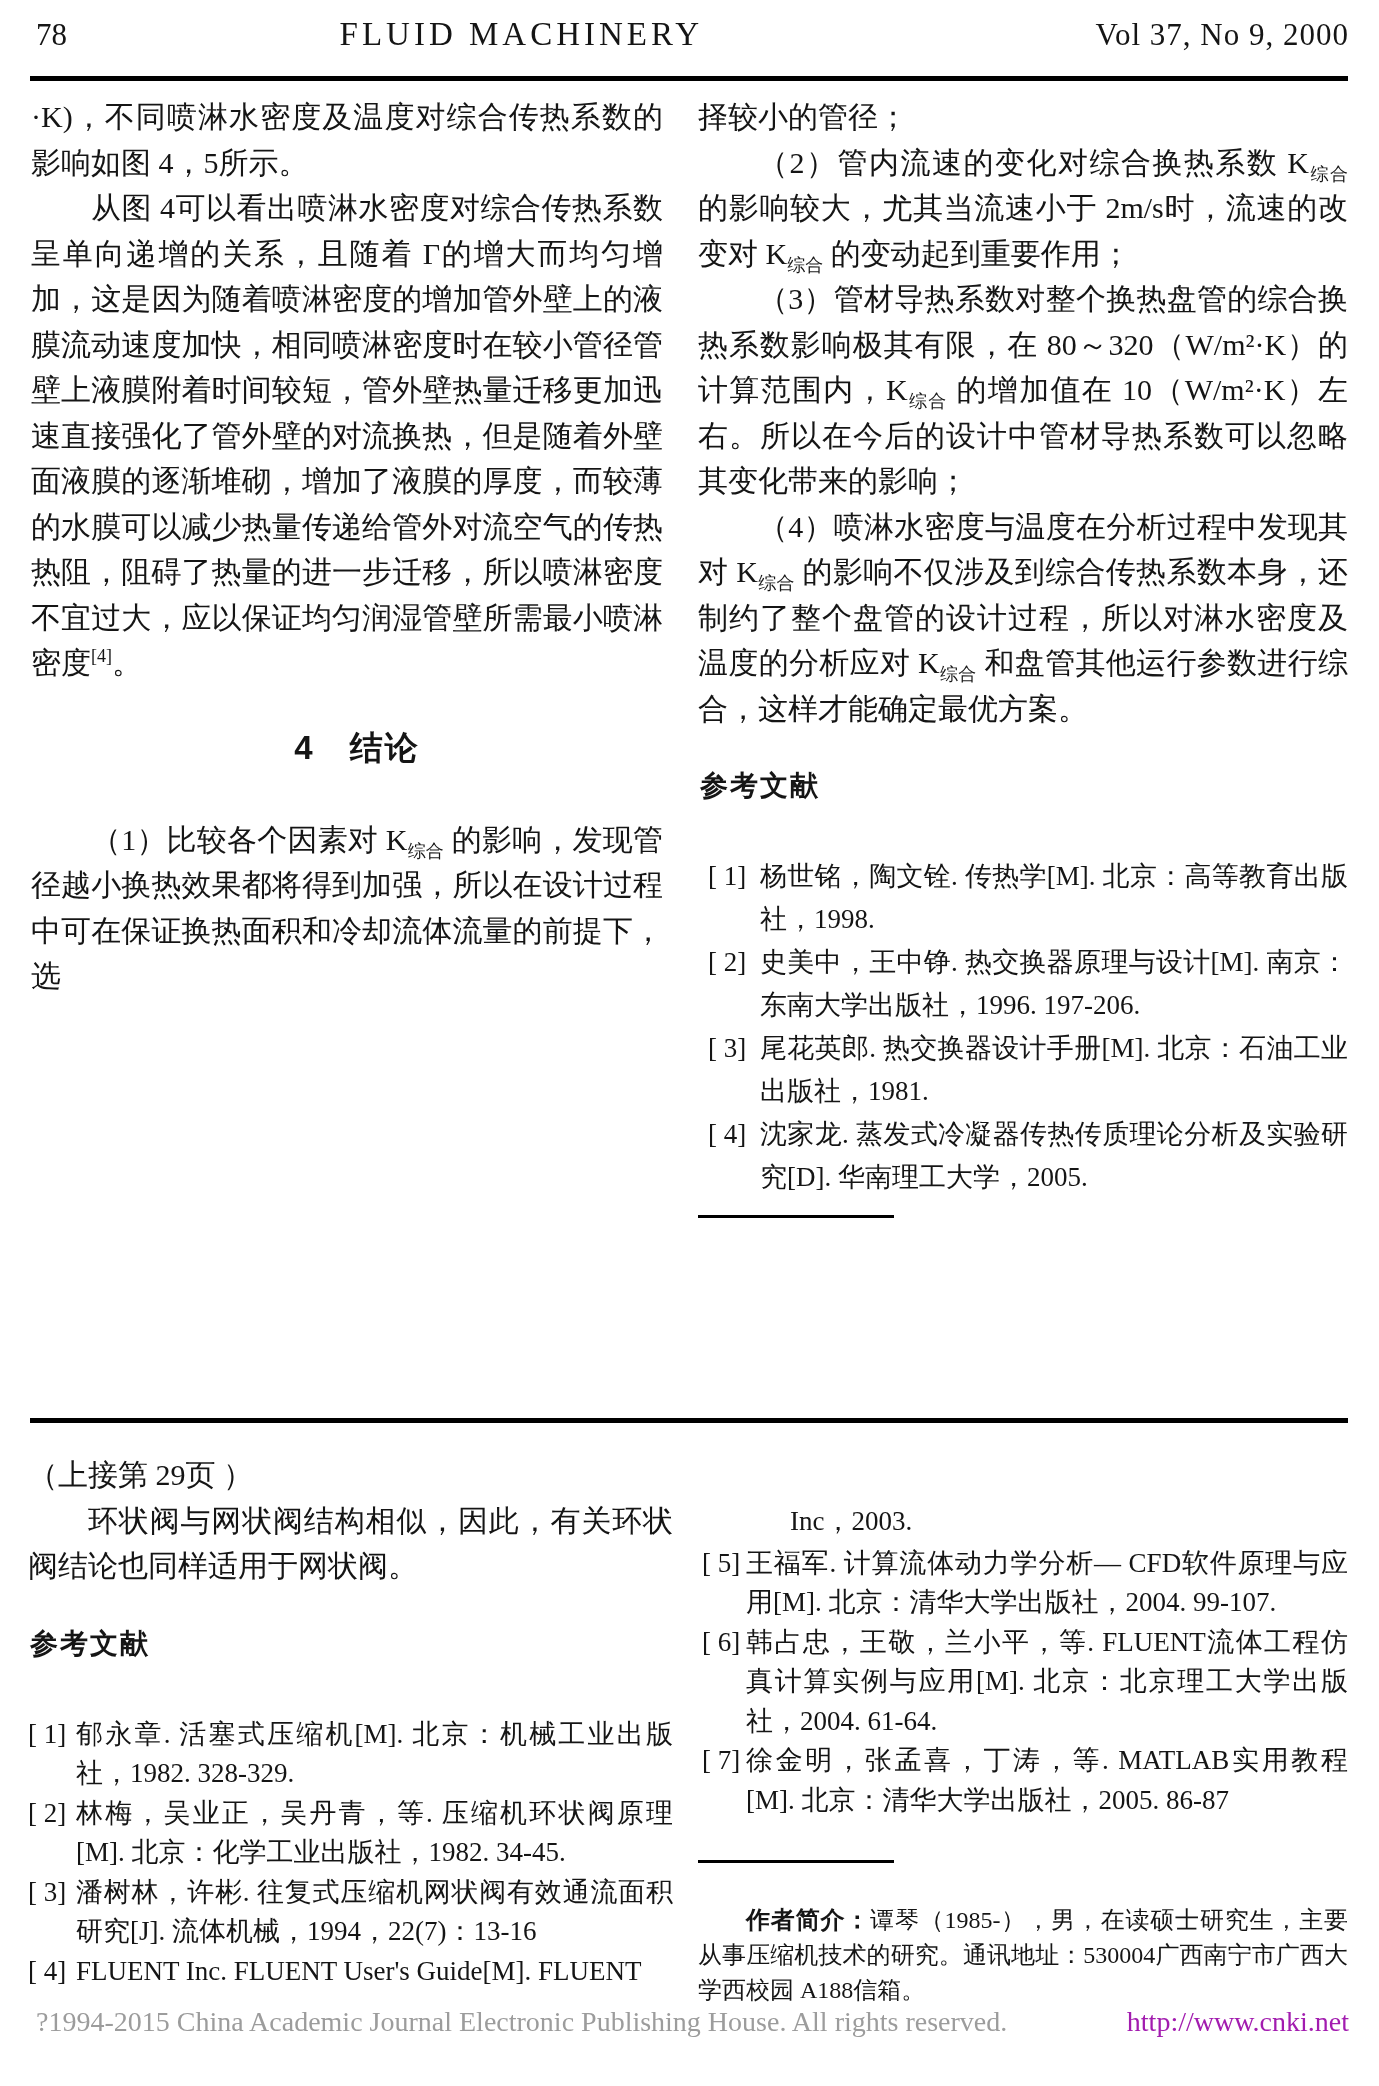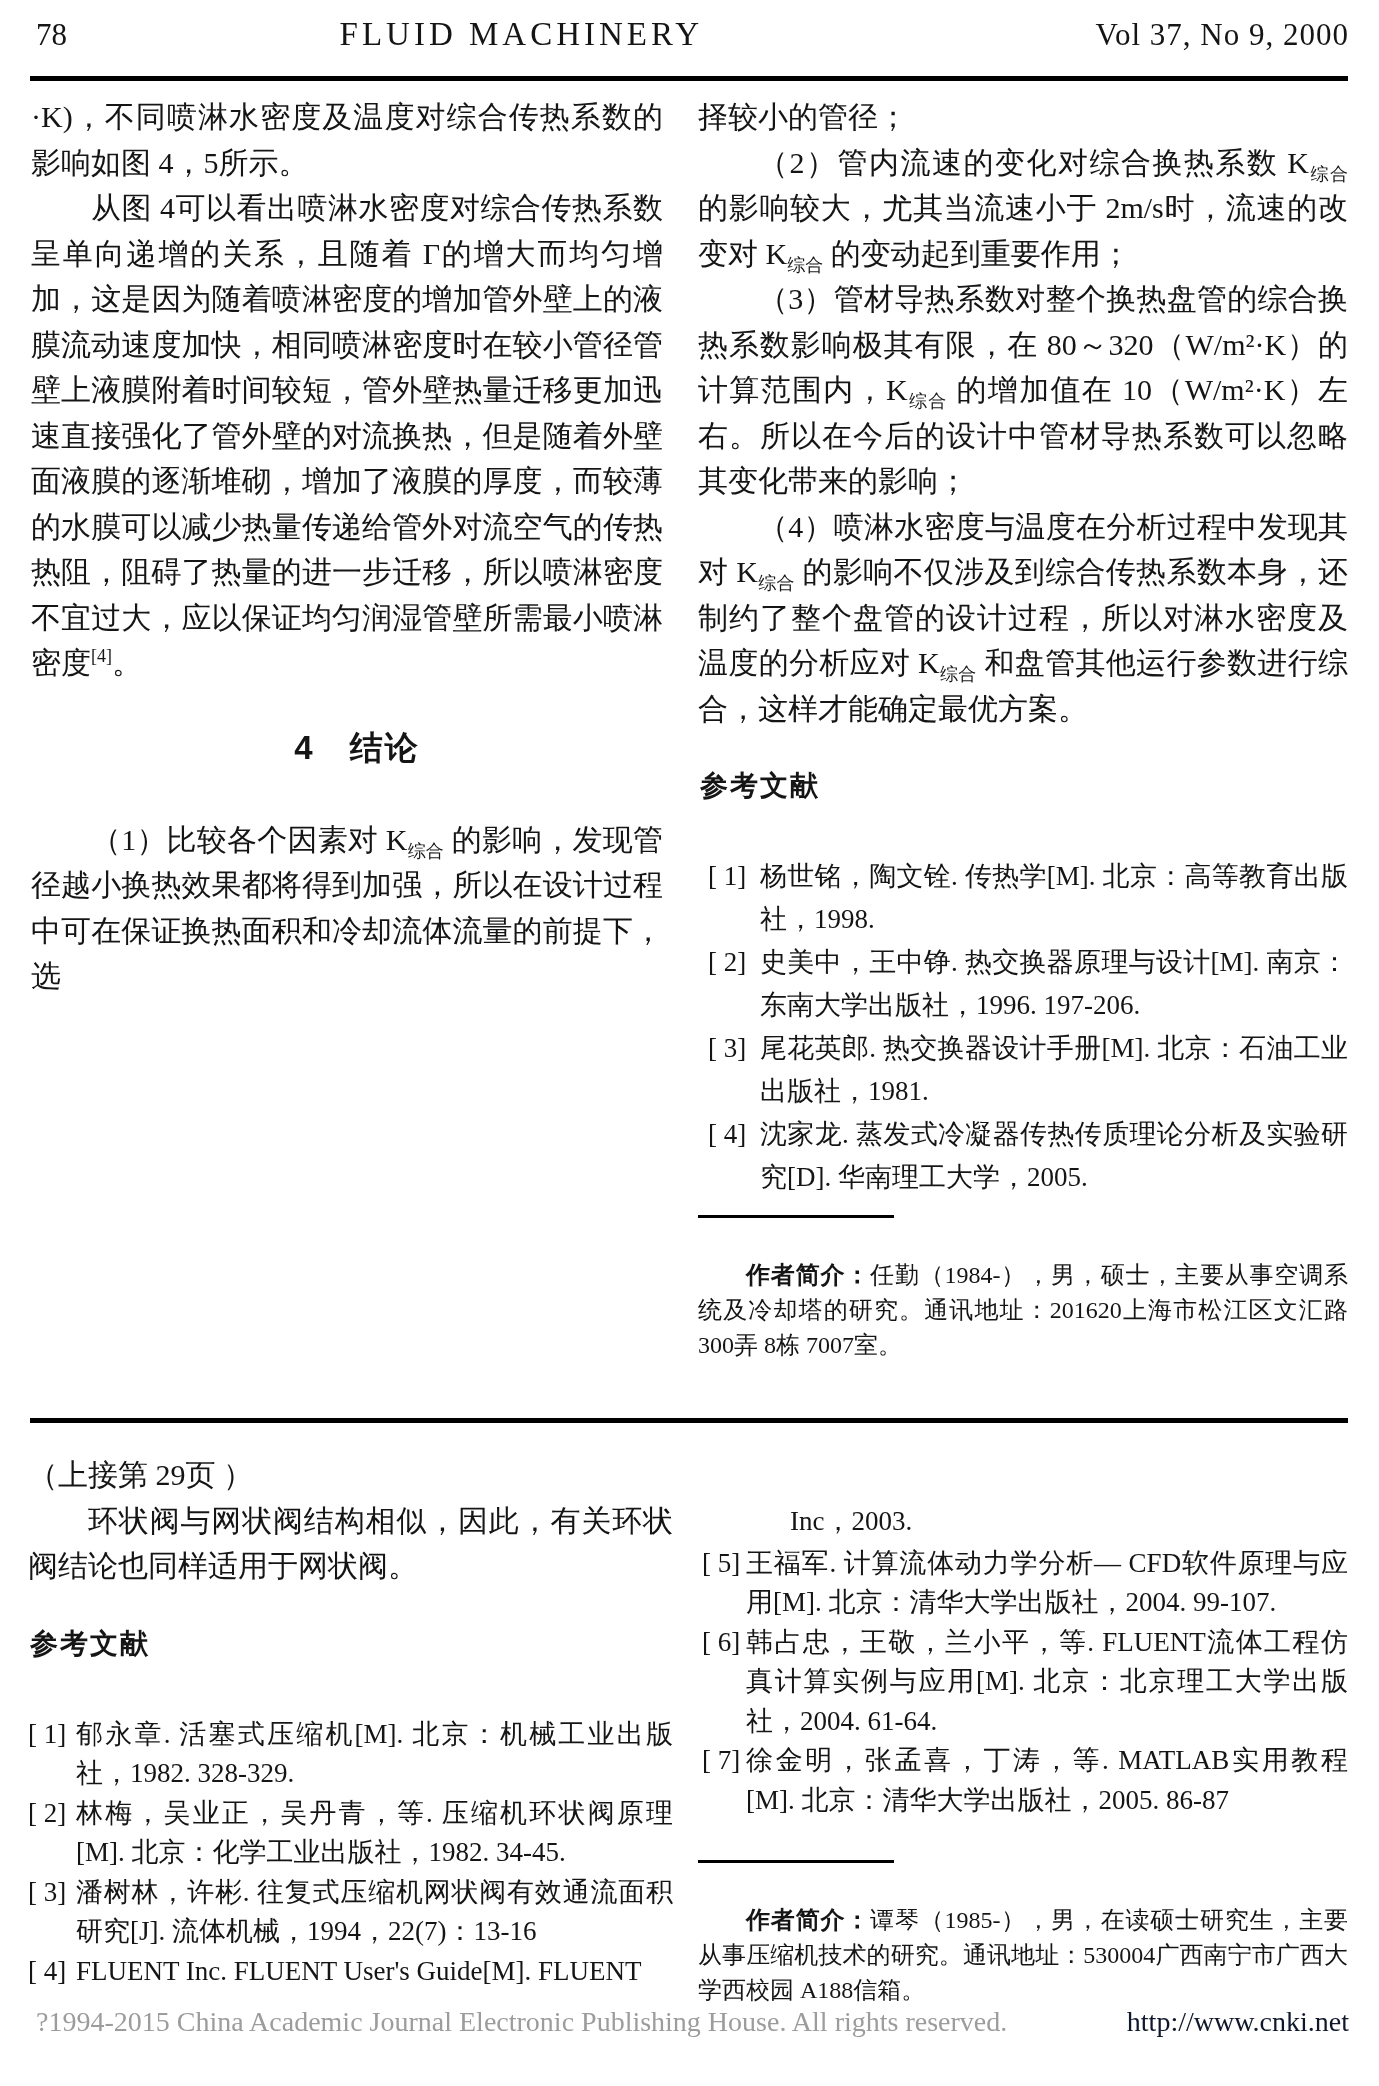--- a/index.html
+++ b/index.html
@@ -42,21 +42,21 @@
 
   .bio-rule{width:196px;height:3px;background:#000;margin:16px 0 0 0;}
   .bio{margin-top:40px;font-size:24px;line-height:35px;text-align:justify;text-indent:2em;}
 
   .ref-tail{margin:52px 0 2px 92px;font-size:27px;line-height:39.5px;}
 
   .continuation-note{font-size:30px;line-height:45.5px;margin:2px 0 0 0;}
 
   
   .footer{position:absolute;top:2006px;left:36px;right:30px;display:flex;justify-content:space-between;color:#9c9c9c;font-size:28px;}
-  .footer a{color:#0f172a;text-decoration:none;text-align:right;}
+  .footer a{color:#a21caf;text-decoration:none;text-align:right;}
 </style>
 </head>
 <body>
 
 <div id="page">
 
   <div class="header">
     <span class="page-num">78</span>
     <span class="journal-title">FLUID MACHINERY</span>
     <span class="issue-info">Vol 37, No 9, 2000</span>
@@ -76,21 +76,20 @@
     <p class="body indent">（3）管材导热系数对整个换热盘管的综合换热系数影响极其有限，在 80～320（W/m²·K）的计算范围内，K<sub>综合</sub> 的增加值在 10（W/m²·K）左右。所以在今后的设计中管材导热系数可以忽略其变化带来的影响；</p>
     <p class="body indent">（4）喷淋水密度与温度在分析过程中发现其对 K<sub>综合</sub> 的影响不仅涉及到综合传热系数本身，还制约了整个盘管的设计过程，所以对淋水密度及温度的分析应对 K<sub>综合</sub> 和盘管其他运行参数进行综合，这样才能确定最优方案。</p>
     <h3 class="refs-heading">参考文献</h3>
     <div class="refs">
       <p class="ref"><span class="ref-label">[ 1]</span><span>杨世铭，陶文铨. 传热学[M]. 北京：高等教育出版社，1998.</span></p>
       <p class="ref"><span class="ref-label">[ 2]</span><span>史美中，王中铮. 热交换器原理与设计[M]. 南京：东南大学出版社，1996. 197-206.</span></p>
       <p class="ref"><span class="ref-label">[ 3]</span><span>尾花英郎. 热交换器设计手册[M]. 北京：石油工业出版社，1981.</span></p>
       <p class="ref"><span class="ref-label">[ 4]</span><span>沈家龙. 蒸发式冷凝器传热传质理论分析及实验研究[D]. 华南理工大学，2005.</span></p>
     </div>
     <div class="bio-rule"></div>
-    <p class="bio"><b>作者简介：</b>任勤（1984-），男，硕士，主要从事空调系统及冷却塔的研究。通讯地址：201620上海市松江区文汇路 300弄 8栋 7007室。</p>
   </div>
 
   <div class="rule-mid"></div>
 
   <div class="col col-left-bottom">
     <p class="continuation-note">（上接第 29页 ）</p>
     <p class="body indent">环状阀与网状阀结构相似，因此，有关环状阀结论也同样适用于网状阀。</p>
     <h3 class="refs-heading">参考文献</h3>
     <div class="refs">
       <p class="ref"><span class="ref-label">[ 1]</span><span>郁永章. 活塞式压缩机[M]. 北京：机械工业出版社，1982. 328-329.</span></p>

